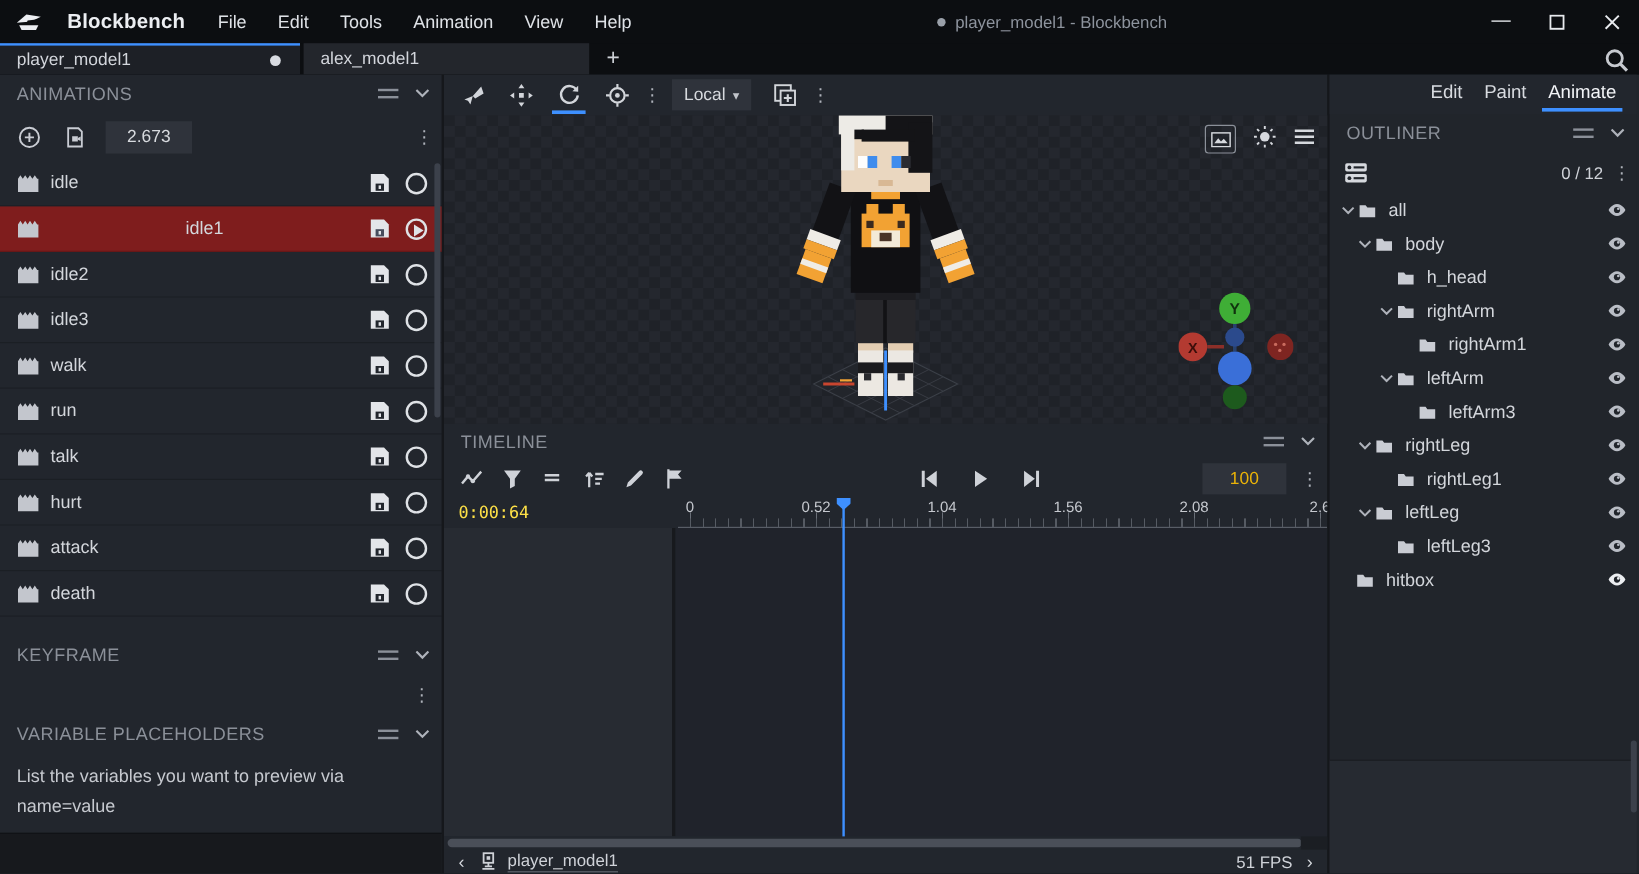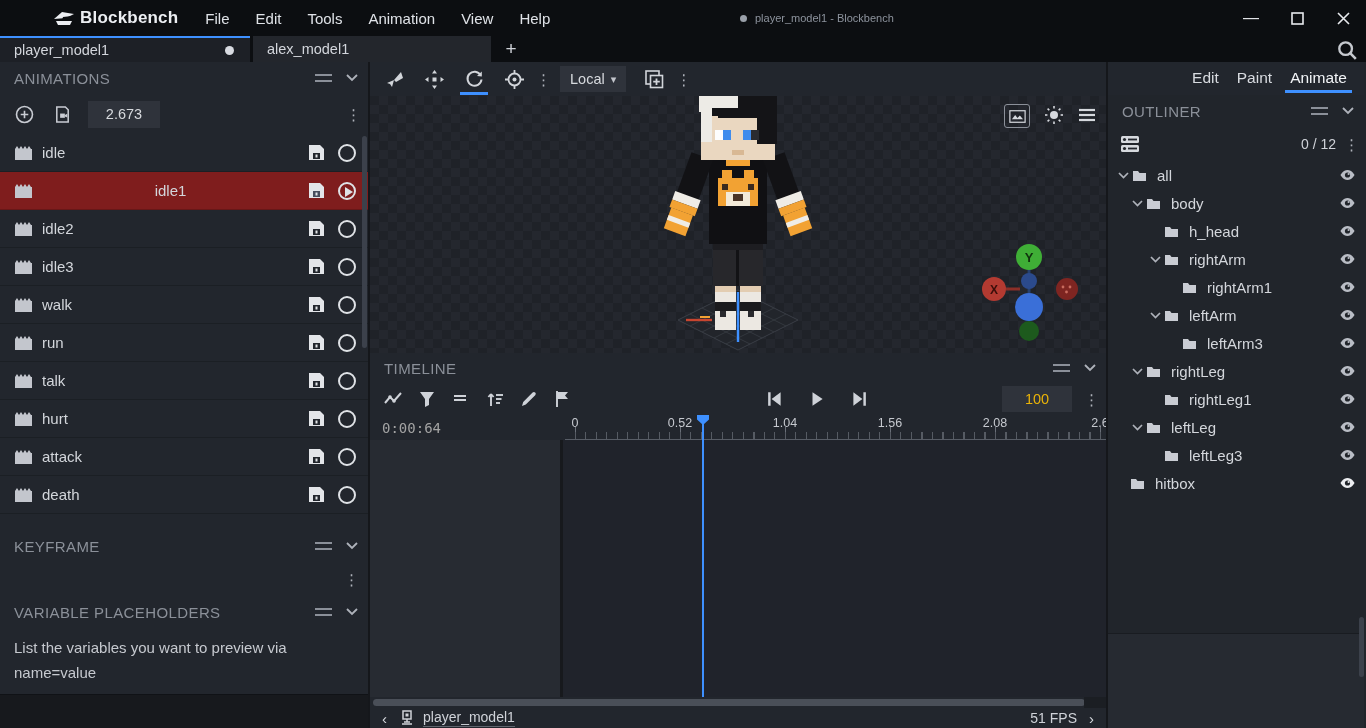--- a/index.html
+++ b/index.html
@@ -6,26 +6,26 @@
   html,body { width:1366px; height:728px; overflow:hidden; }
   body {
     font-family:"Liberation Sans", sans-serif;
     background:#21252b; color:#cacad4; font-size:15px;
     -webkit-font-smoothing:antialiased;
   }
   .app { width:1366px; height:728px; display:flex; flex-direction:column; background:#0c0e11; }
 
   
   .titlebar { height:36px; display:flex; align-items:center; background:#0c0e11; position:relative; flex:0 0 auto; }
-  .logo { display:flex; align-items:center; gap:4px; padding:0 14px 0 12px;margin-left:40px; }
+  .logo { display:flex; align-items:center; gap:20px; padding:0 14px 0 12px; }
   .logo svg { width:24px; height:18px; }
   .app-name { font-size:17px; font-weight:bold; color:#eceef2; letter-spacing:.2px; }
   .menus { display:flex; }
   .menu-item { padding:6px 13px; color:#dfe2e7; font-size:15px; cursor:default; }
-  .win-title { position:absolute; left:740px; top:0; height:36px; display:flex; align-items:center; gap:8px; color:#8d939d; font-size:11px; }
+  .win-title { position:absolute; left:781px; top:0; height:36px; display:flex; align-items:center; gap:8px; color:#8d939d; font-size:14px; }
   .win-title .dot { width:7px; height:7px; border-radius:50%; background:#9aa0a9; }
   .win-controls { position:absolute; right:0; top:0; height:36px; display:flex; }
   .win-btn { width:46px; height:36px; display:flex; align-items:center; justify-content:center; color:#e8eaee; font-size:16px; }
   .win-btn svg { width:13px; height:13px; }
 
   
   .tabstrip { height:26px; background:#0c0e11; display:flex; align-items:stretch; position:relative; flex:0 0 auto; }
   .ptab { display:flex; align-items:center; padding:0 14px; font-size:14.5px; color:#d3d6dc; position:relative; }
   .ptab.active { background:#1d2026; border-top:2px solid #3e90ff; width:250px; }
   .ptab.active .unsaved-dot { position:absolute; right:16px; width:9px; height:9px; border-radius:50%; background:#d8dbe1; }
@@ -87,21 +87,21 @@
 
   
   .tl-toolbar { height:32px; display:flex; align-items:center; gap:4px; padding:0 8px; flex:0 0 auto; position:relative; }
   .tl-btn { width:30px; height:28px; display:flex; align-items:center; justify-content:center; color:#cfd2d8; }
   .tl-btn svg { width:18px; height:18px; }
   .tl-playback { position:absolute; left:390px; display:flex; gap:12px; }
   .tl-zoom { position:absolute; right:34px; width:70px; height:26px; background:#2f333b; color:#eab308; display:flex; align-items:center; justify-content:center; font-size:14.5px; }
   .tl-toolbar .vdots { position:absolute; right:8px; }
 
   .ruler-row { height:25px; display:flex; flex:0 0 auto; position:relative; }
-  .time-display { width:195px; display:flex; align-items:center; padding-left:12px; font-family:"DejaVu Sans Mono", monospace; font-size:14px; color:#a3a3a3; }
+  .time-display { width:195px; display:flex; align-items:center; padding-left:12px; font-family:"DejaVu Sans Mono", monospace; font-size:14px; color:#fde047; }
   .ruler-track { position:relative; flex:1; overflow:hidden; }
   .ruler-ticks-minor { position:absolute; left:10px; right:0; bottom:0; height:8px;
     background-image:repeating-linear-gradient(to right, #565b63 0, #565b63 1px, transparent 1px, transparent 10.5px); }
   .ruler-ticks-major { position:absolute; left:10px; right:0; bottom:0; height:13px;
     background-image:repeating-linear-gradient(to right, #6a6f78 0, #6a6f78 1px, transparent 1px, transparent 105px); }
   .ruler-base { position:absolute; left:0; right:0; bottom:0; height:1px; background:#585d66; }
   .ruler-label { position:absolute; top:1px; transform:translateX(-50%); font-size:12.5px; color:#c6c9cf; }
 
   .tl-body { flex:1; display:flex; position:relative; min-height:0; }
   .tl-left-col { width:193px; background:#272b32; border-right:3px solid #17191d; }

